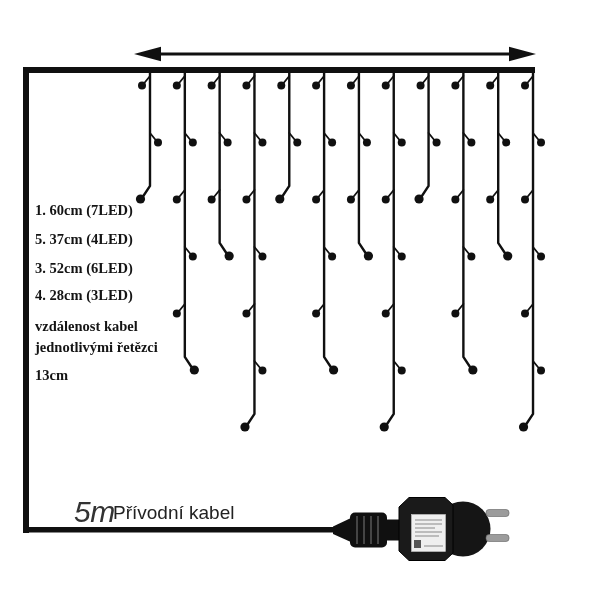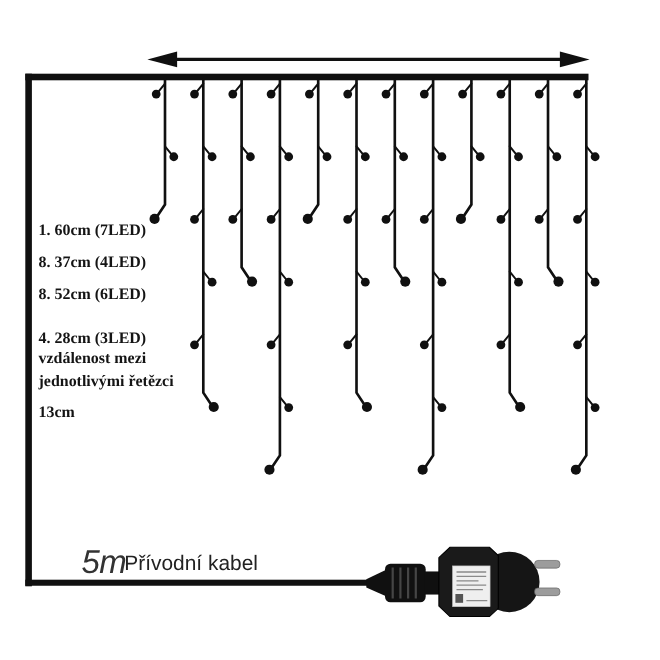--- a/index.html
+++ b/index.html
@@ -201,24 +201,24 @@
         <path d="M415 520 h27 M415 524 h27 M415 528 h20 M415 532 h27 M415 536 h24 M424 546 h19" stroke="#8a8a8a" stroke-width="1.2" fill="none"></path>
         <rect x="414" y="540" width="7" height="8" fill="#555555"></rect>
       </g>
       <rect x="486" y="509.5" width="23" height="7" rx="3" fill="var(--prong)" stroke="#5f5f5f" stroke-width="0.6"></rect>
       <rect x="486" y="534.5" width="23" height="7" rx="3" fill="var(--prong)" stroke="#5f5f5f" stroke-width="0.6"></rect>
     </g>
   </svg>
 
   <div>
     <div class="legend-line" style="top:203px">1. 60cm (7LED)</div>
-    <div class="legend-line" style="top:232px">8. 37cm (4LED)</div>
-    <div class="legend-line" style="top:261px">8. 52cm (6LED)</div>
-    <div class="legend-line" style="top:301px">4. 28cm (3LED)</div>
-    <div class="legend-line" style="top:319px">vzdálenost mezi</div>
+    <div class="legend-line" style="top:232px">5. 37cm (4LED)</div>
+    <div class="legend-line" style="top:261px">3. 52cm (6LED)</div>
+    <div class="legend-line" style="top:288px">4. 28cm (3LED)</div>
+    <div class="legend-line" style="top:319px">vzdálenost kabel</div>
     <div class="legend-line" style="top:340px">jednotlivými řetězci</div>
     <div class="legend-line" style="top:368px">13cm</div>
   </div>
 
   <div>
     <span class="cable-length">5m</span>
     <span class="cable-name">Přívodní kabel</span>
   </div>
 
 </div>

